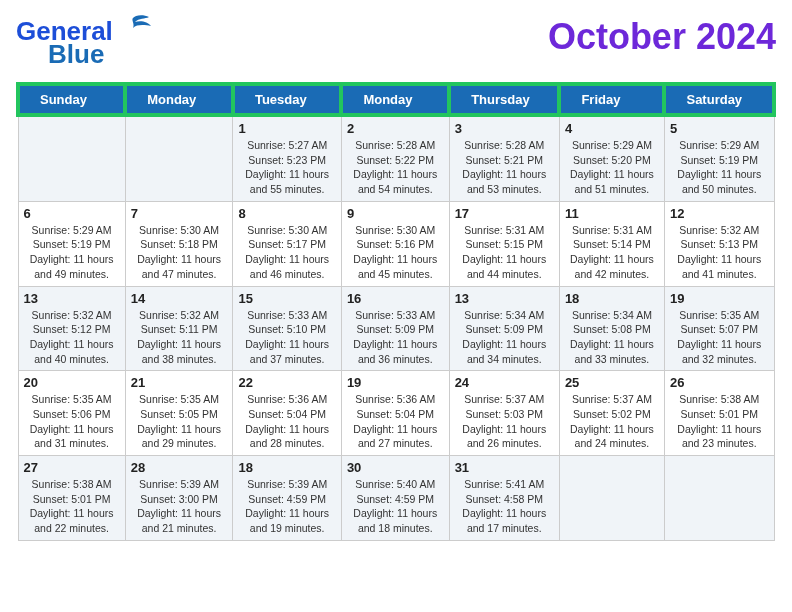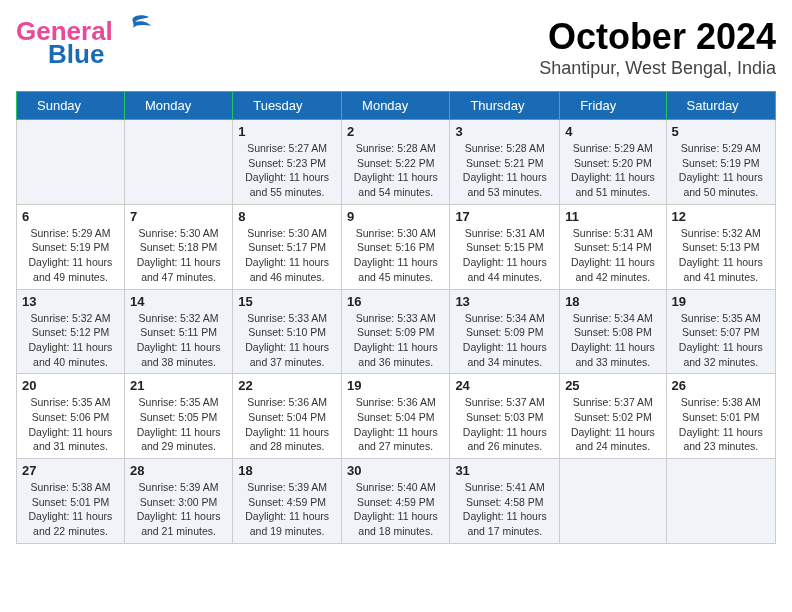--- a/index.html
+++ b/index.html
@@ -19,40 +19,40 @@
     .logo-wrapper {
       display: flex;
       align-items: center;
     }
     .title-block {
       text-align: right;
     }
     .title-block h1 {
       font-size: 36px;
       font-weight: bold;
-      color: #000000;
+      color: #6d28d9;
     }
     .title-block h2 {
       font-size: 18px;
       font-weight: normal;
       color: #444;
     }
     .calendar {
       width: 100%;
       border-collapse: collapse;
       font-size: 11px;
     }
     .calendar thead tr th {
       background: #1a6bb5;
       color: #fff;
       text-align: left;
       padding: 6px 20px;
       font-size: 13px;
-      font-weight: normal;
-      border: 1px solid #22c55e;
+      font-weight: bold;
+      border: 4px solid #22c55e;
     }
     .calendar tbody tr td {
       border: 1px solid #ccc;
       vertical-align: top;
       padding: 4px 5px;
       width: 113px;
       min-height: 80px;
       color: #222;
       background: #fff;
     }
@@ -79,31 +79,30 @@
     .row-odd td { background: #f0f4f8 !important; }
     .row-even td { background: #fff !important; }
   </style>
 </head>
 <body>
 
 <div class="header">
   <div class="logo-wrapper">
     <div>
       <div style="display:flex;align-items:center;">
-        <span style="font-size:26px;font-weight:bold;color:#ec4899;">General</span>
+        <span style="font-size:26px;font-weight:bold;color:#1d4ed8;">General</span>
         <svg width="36" height="28" viewBox="0 0 36 28" style="margin-left:2px;margin-top:-8px;">
           <path d="M18 4 C20 1, 28 0, 34 3 C30 5, 24 4, 20 8 C26 6, 33 8, 36 12 C30 11, 22 10, 18 14 C20 10, 16 6, 18 4Z" fill="#1a6bb5"></path>
         </svg>
       </div>
       <div style="font-size:26px;font-weight:bold;color:#1a6bb5;margin-top:-8px;margin-left:32px;">Blue</div>
     </div>
   </div>
   <div class="title-block">
     <h1>October 2024</h1>
-    <h2>Shantipur, West Bengal, India</h2>
   </div>
 </div>
 
 <table class="calendar">
   <thead>
     <tr>
     <th>Sunday</th>
         <th>Monday</th>
         <th>Tuesday</th>
         <th>Monday</th>

